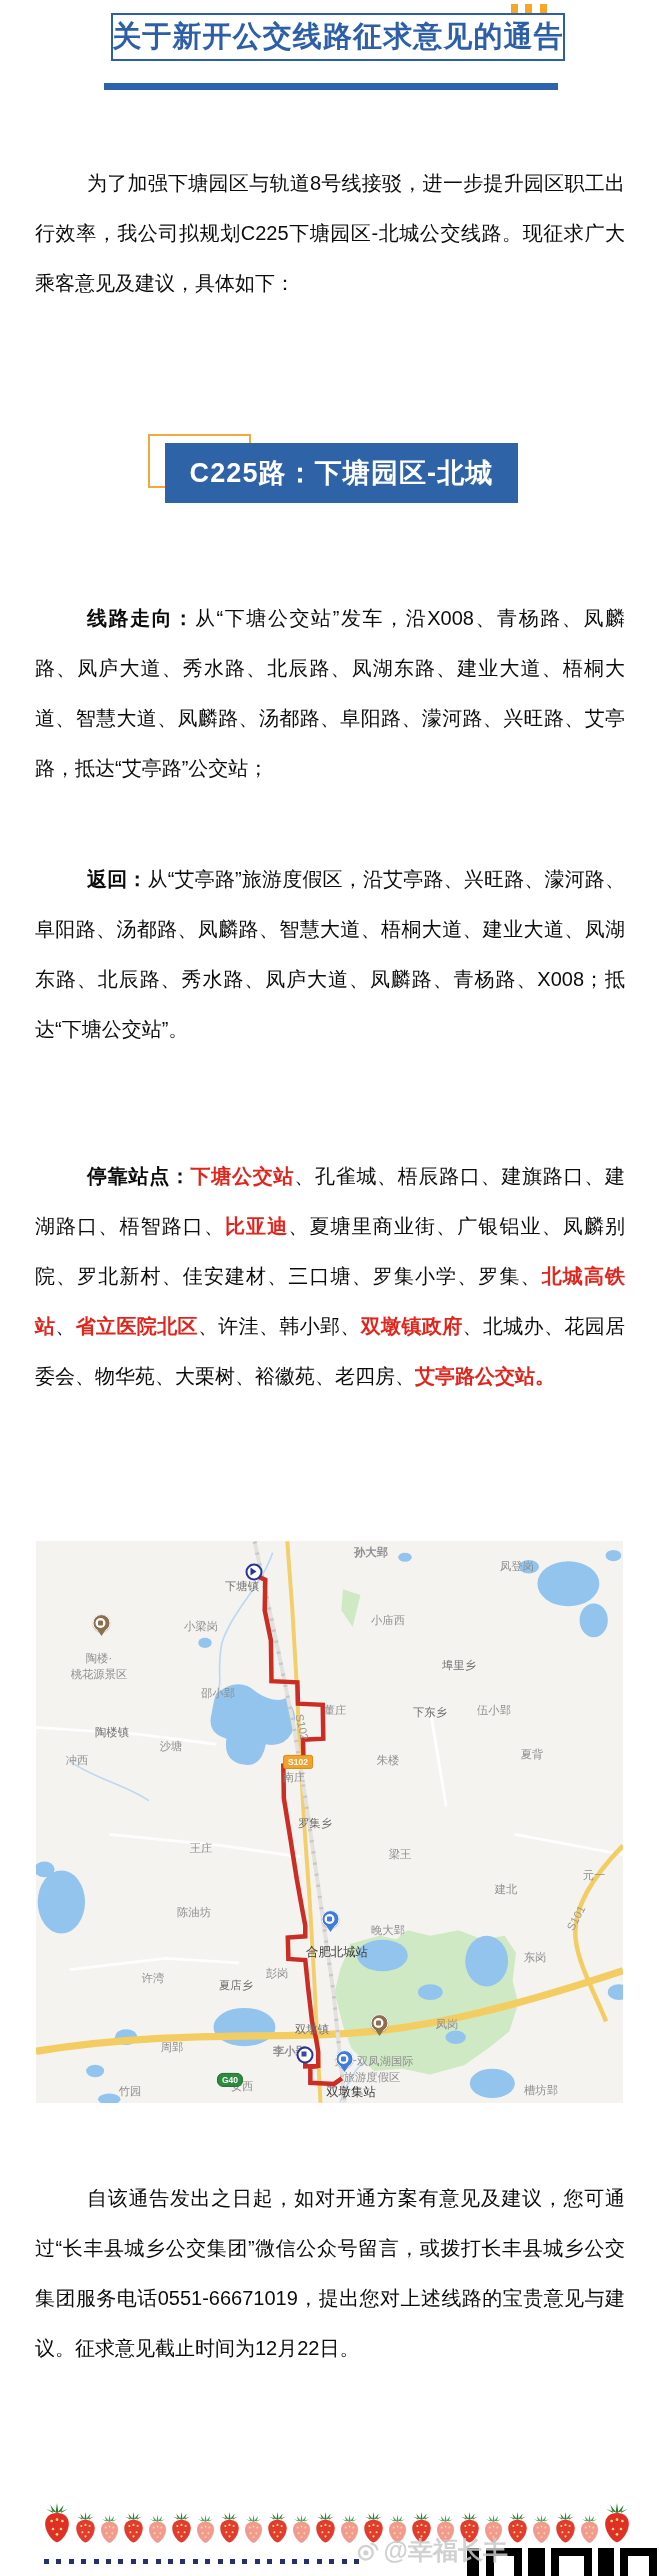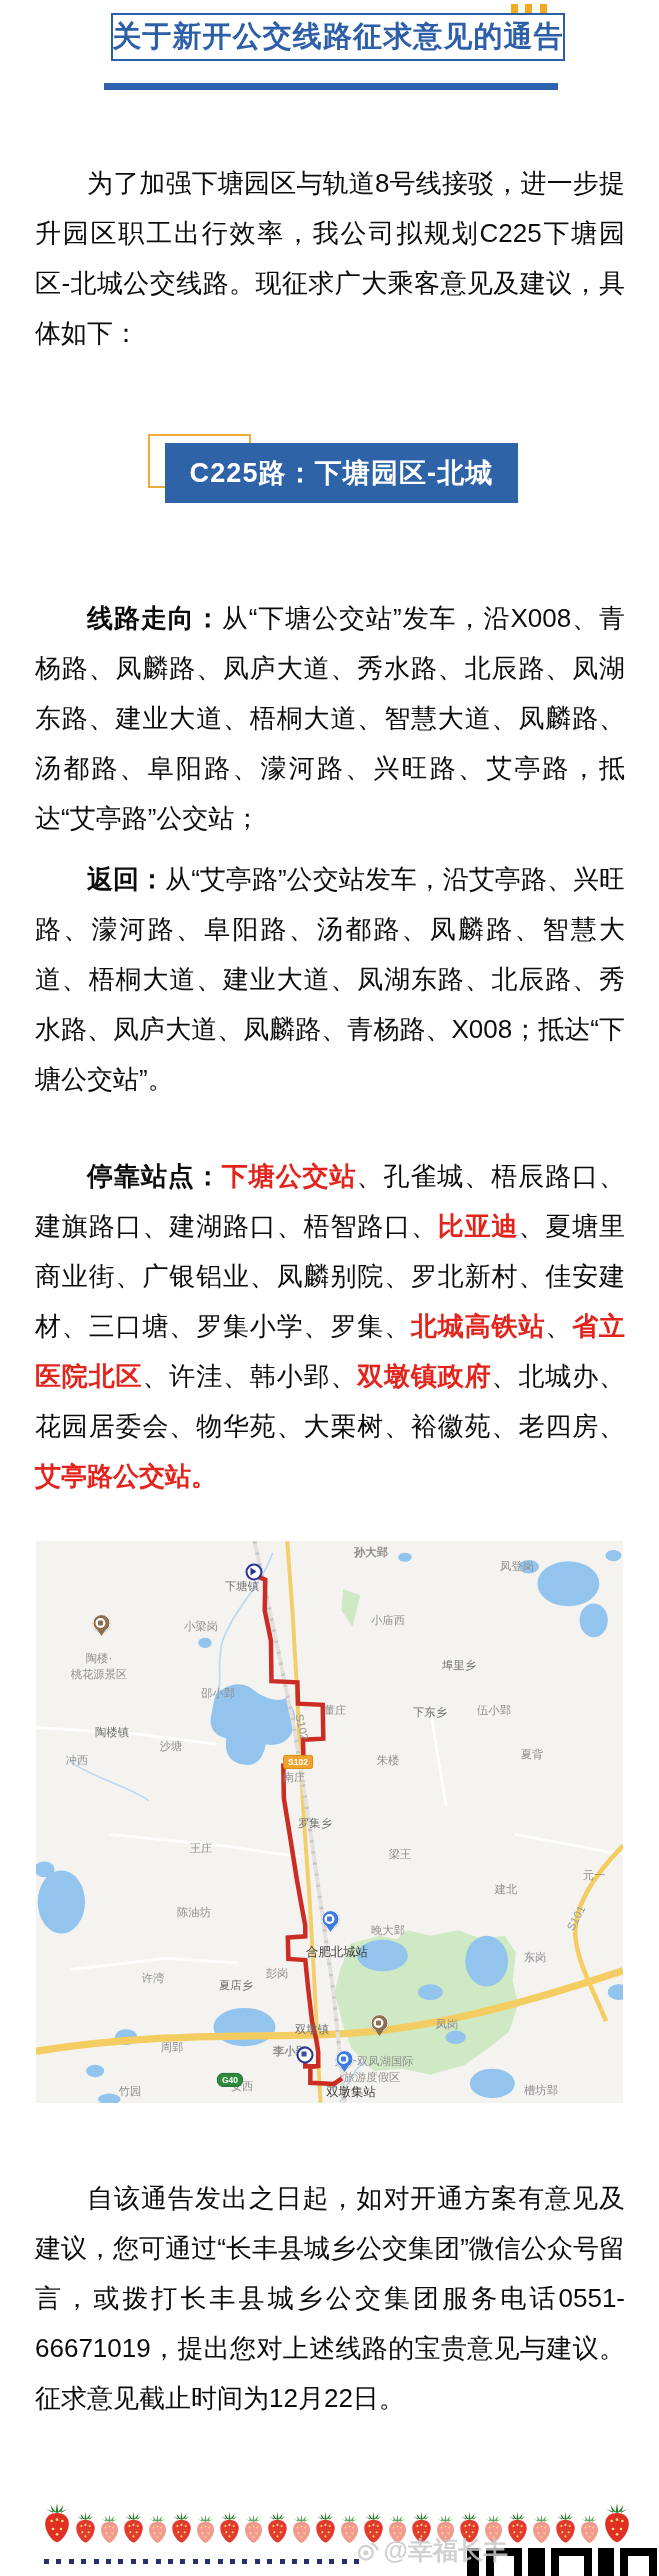--- a/index.html
+++ b/index.html
@@ -6,21 +6,21 @@
   body{width:660px;height:2576px;position:relative;background:#fff;overflow:hidden;
        font-family:"Liberation Sans","DejaVu Sans",sans-serif;}
   
   .title-box{position:absolute;left:111px;top:13px;width:454px;height:48px;
     border:2.3px solid var(--blue);box-sizing:border-box;display:flex;align-items:center;justify-content:center;background:#fff}
   .title-text{font-size:29px;font-weight:700;color:var(--blue);letter-spacing:1.1px;white-space:nowrap}
   .accent-bar{position:absolute;width:6.8px;height:21.4px;background:var(--orange);top:4px}
   .bar1{left:511px}.bar2{left:525px}.bar3{left:540px}
   .title-underline{position:absolute;left:104px;top:83px;width:454px;height:7.3px;background:var(--blue2)}
   
-  .para{position:absolute;left:35px;width:590px;margin:0;font-size:26px;line-height:50px;color:#0c0c0c;
+  .para{position:absolute;left:35px;width:590px;margin:0;font-size:20px;line-height:50px;color:#0c0c0c;
         text-align:justify;text-align-last:left;text-indent:52px}
   .para b{font-weight:700}
   .red{color:var(--red);font-weight:700}
   #p-intro{top:158px}#p-out{top:593px}#p-back{top:854px}#p-stops{top:1151px}#p-outro{top:2173px}
   
   .banner-accent{position:absolute;left:148px;top:434px;width:103px;height:54px;border:2.8px solid var(--orange2);box-sizing:border-box}
   .banner{position:absolute;left:165px;top:443px;width:353px;height:60px;background:var(--blue3);color:#fff;
           display:flex;align-items:center;justify-content:center;font-size:27px;font-weight:700;letter-spacing:1.1px}
   
   .map{position:absolute;left:36px;top:1541px;width:587px;height:562px;background:#f5f3f0;overflow:hidden}
@@ -79,21 +79,21 @@
 
 <p class="para" id="p-intro">为了加强下塘园区与轨道8号线接驳，进一步提升园区职工出行效率，我公司拟规划C225下塘园区-北城公交线路。现征求广大乘客意见及建议，具体如下：</p>
 
 <div class="banner-accent"></div>
 <div class="banner">
   <span>C225路：下塘园区-北城</span>
 </div>
 
 <p class="para" id="p-out"><b>线路走向：</b><span>从“下塘公交站”发车，沿X008、青杨路、凤麟路、凤庐大道、秀水路、北辰路、凤湖东路、建业大道、梧桐大道、智慧大道、凤麟路、汤都路、阜阳路、濛河路、兴旺路、艾亭路，抵达“艾亭路”公交站；</span></p>
 
-<p class="para" id="p-back"><b>返回：</b><span>从“艾亭路”公交站发车，沿艾亭路、兴旺路、濛河路、阜阳路、汤都路、凤麟路、智慧大道、梧桐大道、建业大道、凤湖东路、北辰路、秀水路、凤庐大道、凤麟路、青杨路、X008；抵达“下塘公交站”。</span></p>
+<p class="para" id="p-back"><b>返回：</b><span>从“艾亭路”旅游度假区，沿艾亭路、兴旺路、濛河路、阜阳路、汤都路、凤麟路、智慧大道、梧桐大道、建业大道、凤湖东路、北辰路、秀水路、凤庐大道、凤麟路、青杨路、X008；抵达“下塘公交站”。</span></p>
 
 <p class="para" id="p-stops"><b>停靠站点：</b><span id="stops-segments"><span class="red">下塘公交站</span><span>、孔雀城、梧辰路口、建旗路口、建湖路口、梧智路口、</span><span class="red">比亚迪</span><span>、夏塘里商业街、广银铝业、凤麟别院、罗北新村、佳安建材、三口塘、罗集小学、罗集、</span><span class="red">北城高铁站</span><span>、</span><span class="red">省立医院北区</span><span>、许洼、韩小郢、</span><span class="red">双墩镇政府</span><span>、北城办、花园居委会、物华苑、大栗树、裕徽苑、老四房、</span><span class="red">艾亭路公交站。</span></span></p>
 
 <div class="map">
   <svg class="base" width="587" height="562" viewBox="0 0 1042 996">
     <rect x="0" y="0" width="1042" height="996" fill="#f5f3f0"></rect>
 
     <g stroke="#ffffff" stroke-width="5" fill="none" opacity=".9">
       <path d="M0,330 L180,342 L320,360"></path>
       <path d="M130,520 L330,540 L470,560"></path>

